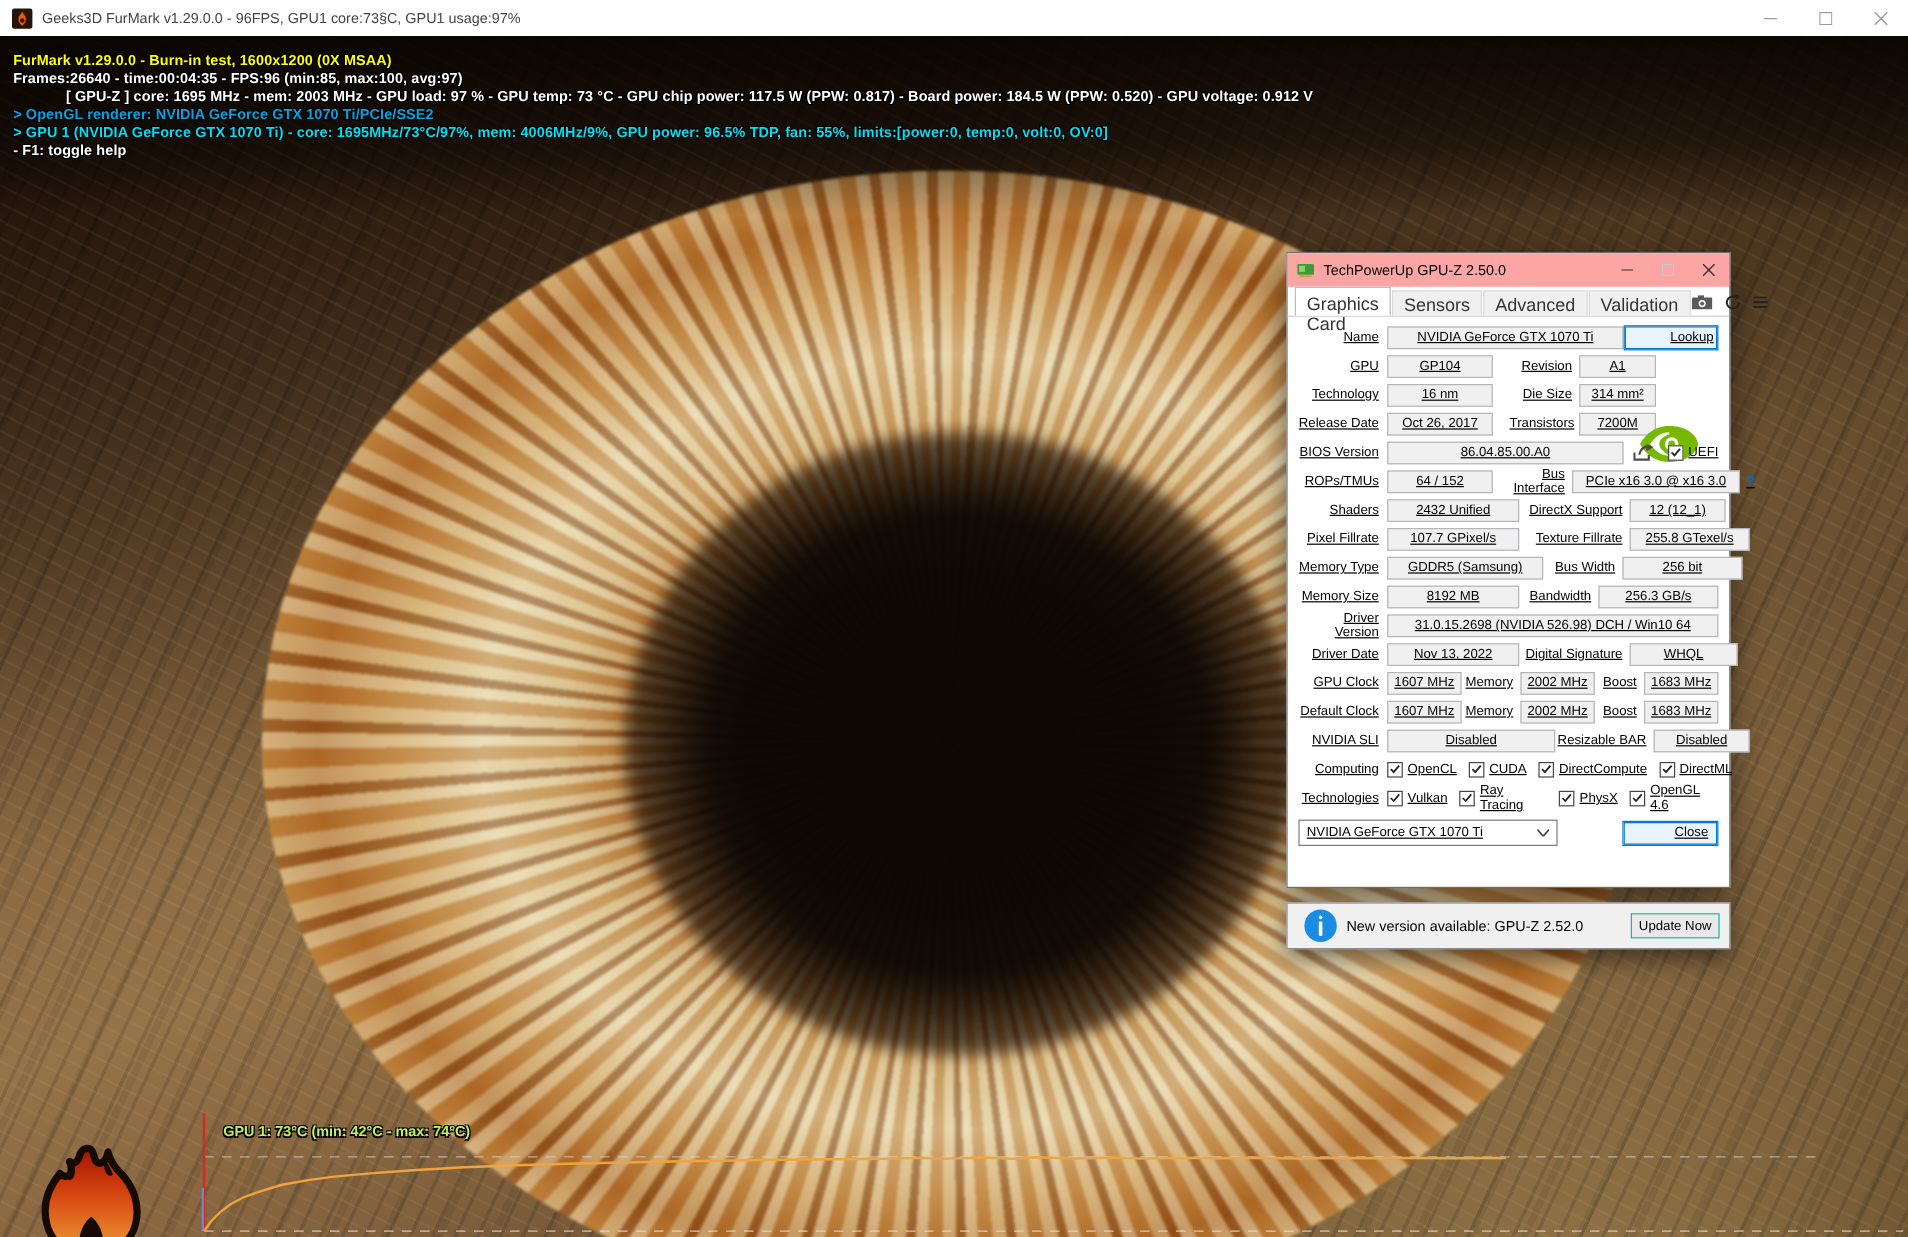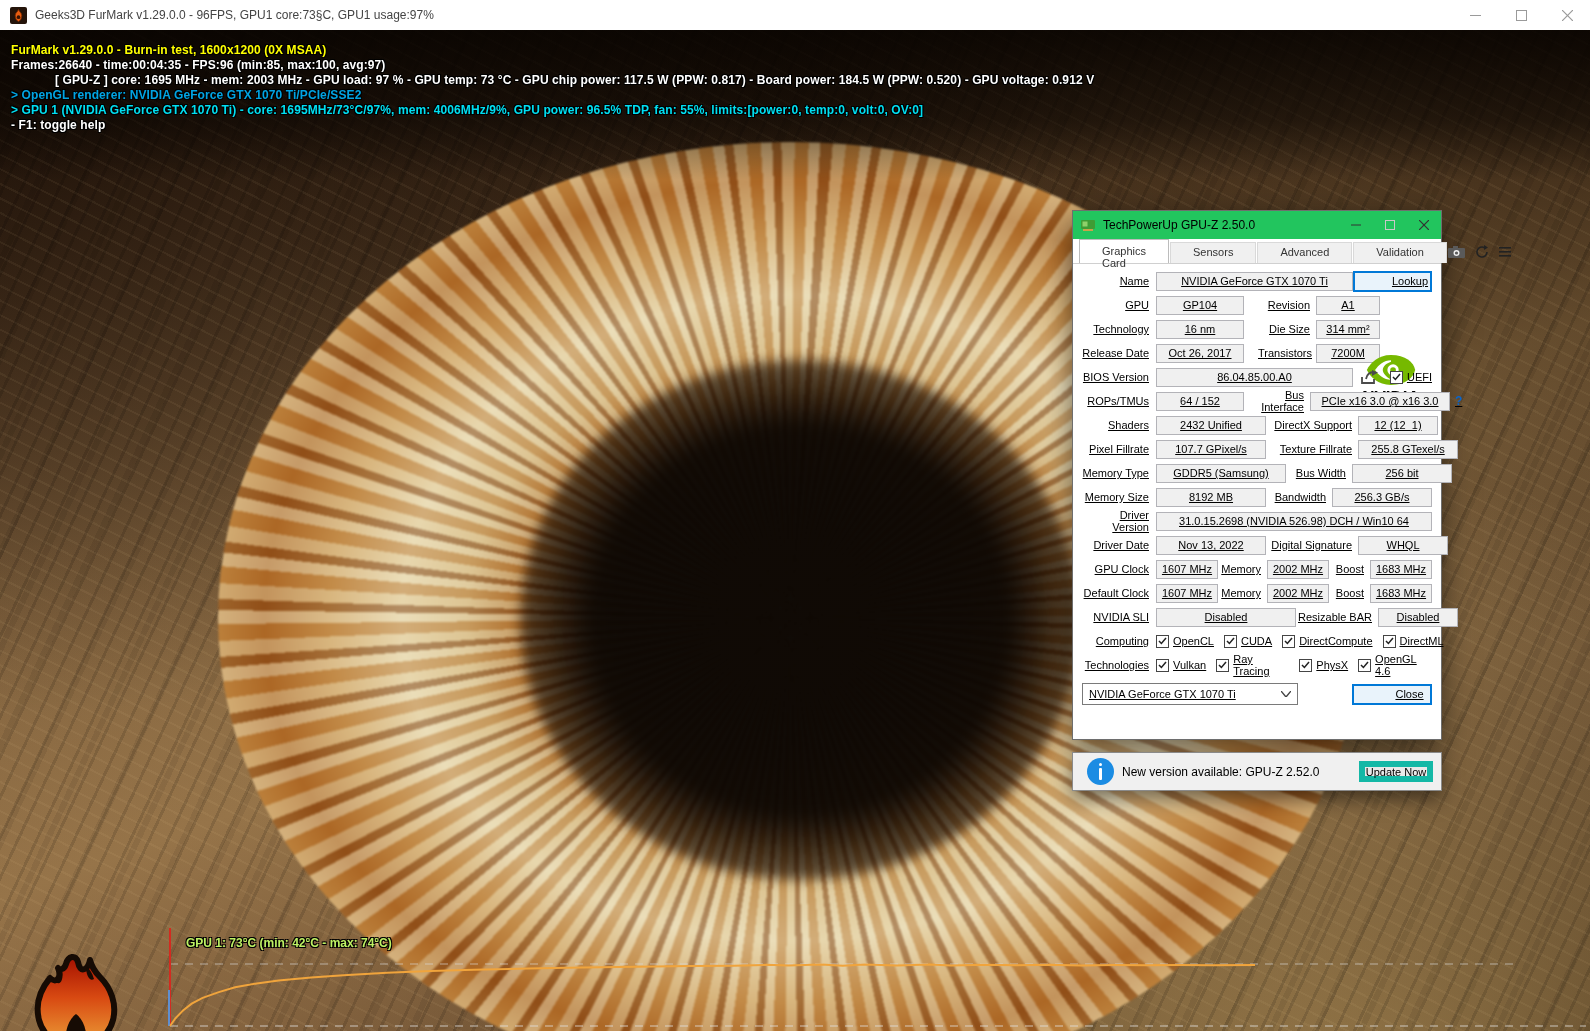--- a/index.html
+++ b/index.html
@@ -60,46 +60,46 @@
     pointer-events:none; z-index:5; }
   .graph-label { position:absolute; left:186px; top:936px; z-index:6; color:#bef264;
     font-size:12px; font-weight:bold;
     text-shadow:1px 1px 0 #000, -1px 1px 0 #000, 1px -1px 0 #000, -1px -1px 0 #000; }
   .flame-logo { position:absolute; left:26px; top:922px; z-index:6; }
 
   
   .gpuz { position:absolute; left:1072px; top:210px; width:370px; height:530px;
     background:#fff; border:1px solid #6e6e6e; z-index:60;
     box-shadow:0 10px 28px rgba(0,0,0,.55); font-size:11px; color:#000; }
-  .gpuz-titlebar { height:28px; display:flex; align-items:center; background:#22c55e;text-align:center; }
+  .gpuz-titlebar { height:28px; display:flex; align-items:center; background:#fca5a5;text-align:center; }
   .gpuz-title { margin-left:6px; font-size:12px; color:#000; }
   .gpuz-ctl { margin-left:auto; display:flex; }
   .gpuz-ctl .wbtn { width:34px; height:28px; display:flex; align-items:center; justify-content:center; }
   .tabstrip { height:25px; display:flex; align-items:flex-end; padding-left:6px;
     position:relative; border-bottom:1px solid #d0d0d0; }
-  .tab { padding:3px 22px 4px; border:1px solid #d9d9d9; border-bottom:none;
-    background:#f0f0f0; color:#333; margin-right:1px; height:21px; font-size:11px; }
+  .tab { padding:3px 9px 4px; border:1px solid #d9d9d9; border-bottom:none;
+    background:#f0f0f0; color:#333; margin-right:1px; height:21px; font-size:15px; }
   .tab.active { background:#fff; height:24px; padding-top:5px; border-color:#bcbcbc;
     position:relative; z-index:2; }
   .tabicons { margin-left:auto; display:flex; align-items:center; gap:10px;
     padding-right:8px; padding-bottom:4px; }
   .gpuz-body { padding:5px 9px 0 9px; position:relative;text-decoration:underline; }
   .row { display:flex; align-items:center; height:24px; position:relative; }
   .lbl { width:74px; text-align:right; padding-right:7px; color:#000; flex:none; }
   .mlbl { text-align:right; padding-right:6px; flex:none; }
   .box { background:#f0f0f0; border:1px solid #b3b3b8; height:19px; display:flex;
     align-items:center; justify-content:center; text-align:center; flex:none;
     overflow:hidden; white-space:nowrap; }
   .grow { flex:1; }
   .mla { margin-left:auto; }
   .w196{width:197px} .w88{width:88px} .w64{width:64px} .w58{width:58px}
   .w110{width:110px} .w130{width:130px} .w120{width:140px} .w100{width:100px}
   .w92{width:92px} .w90{width:90px} .w80{width:80px} .w62{width:62px}
   .w46{width:46px} .w38{width:38px} .w82{width:82px} .w66{width:66px} .w56{width:56px}
-  .btn { background:#e9e9e9; border:6px solid #14b8a6; height:21px; font-size:11px;
+  .btn { background:#e9e9e9; border:1px solid #14b8a6; height:21px; font-size:11px;
     display:flex; align-items:center; justify-content:center;
     font-family:"Liberation Sans", sans-serif; }
   .btn.focus { border:1px solid #0078d7; box-shadow:inset 0 0 0 1px #0078d7; background:#e9f3fb;padding-left:35px; }
   .cbgroup { display:flex; align-items:center; gap:4px; margin-right:10px; }
   .cbgroup:last-child { margin-right:0; }
   .cb { width:13px; height:13px; background:#fff; border:1px solid #454545; flex:none;
     display:flex; align-items:center; justify-content:center; }
   .cb svg { display:block; }
   .nvlogo { position:absolute; right:10px; top:88px; width:80px; text-align:center; }
   .nvlogo .word { font-size:17px; font-weight:bold; letter-spacing:0px; color:#000;

